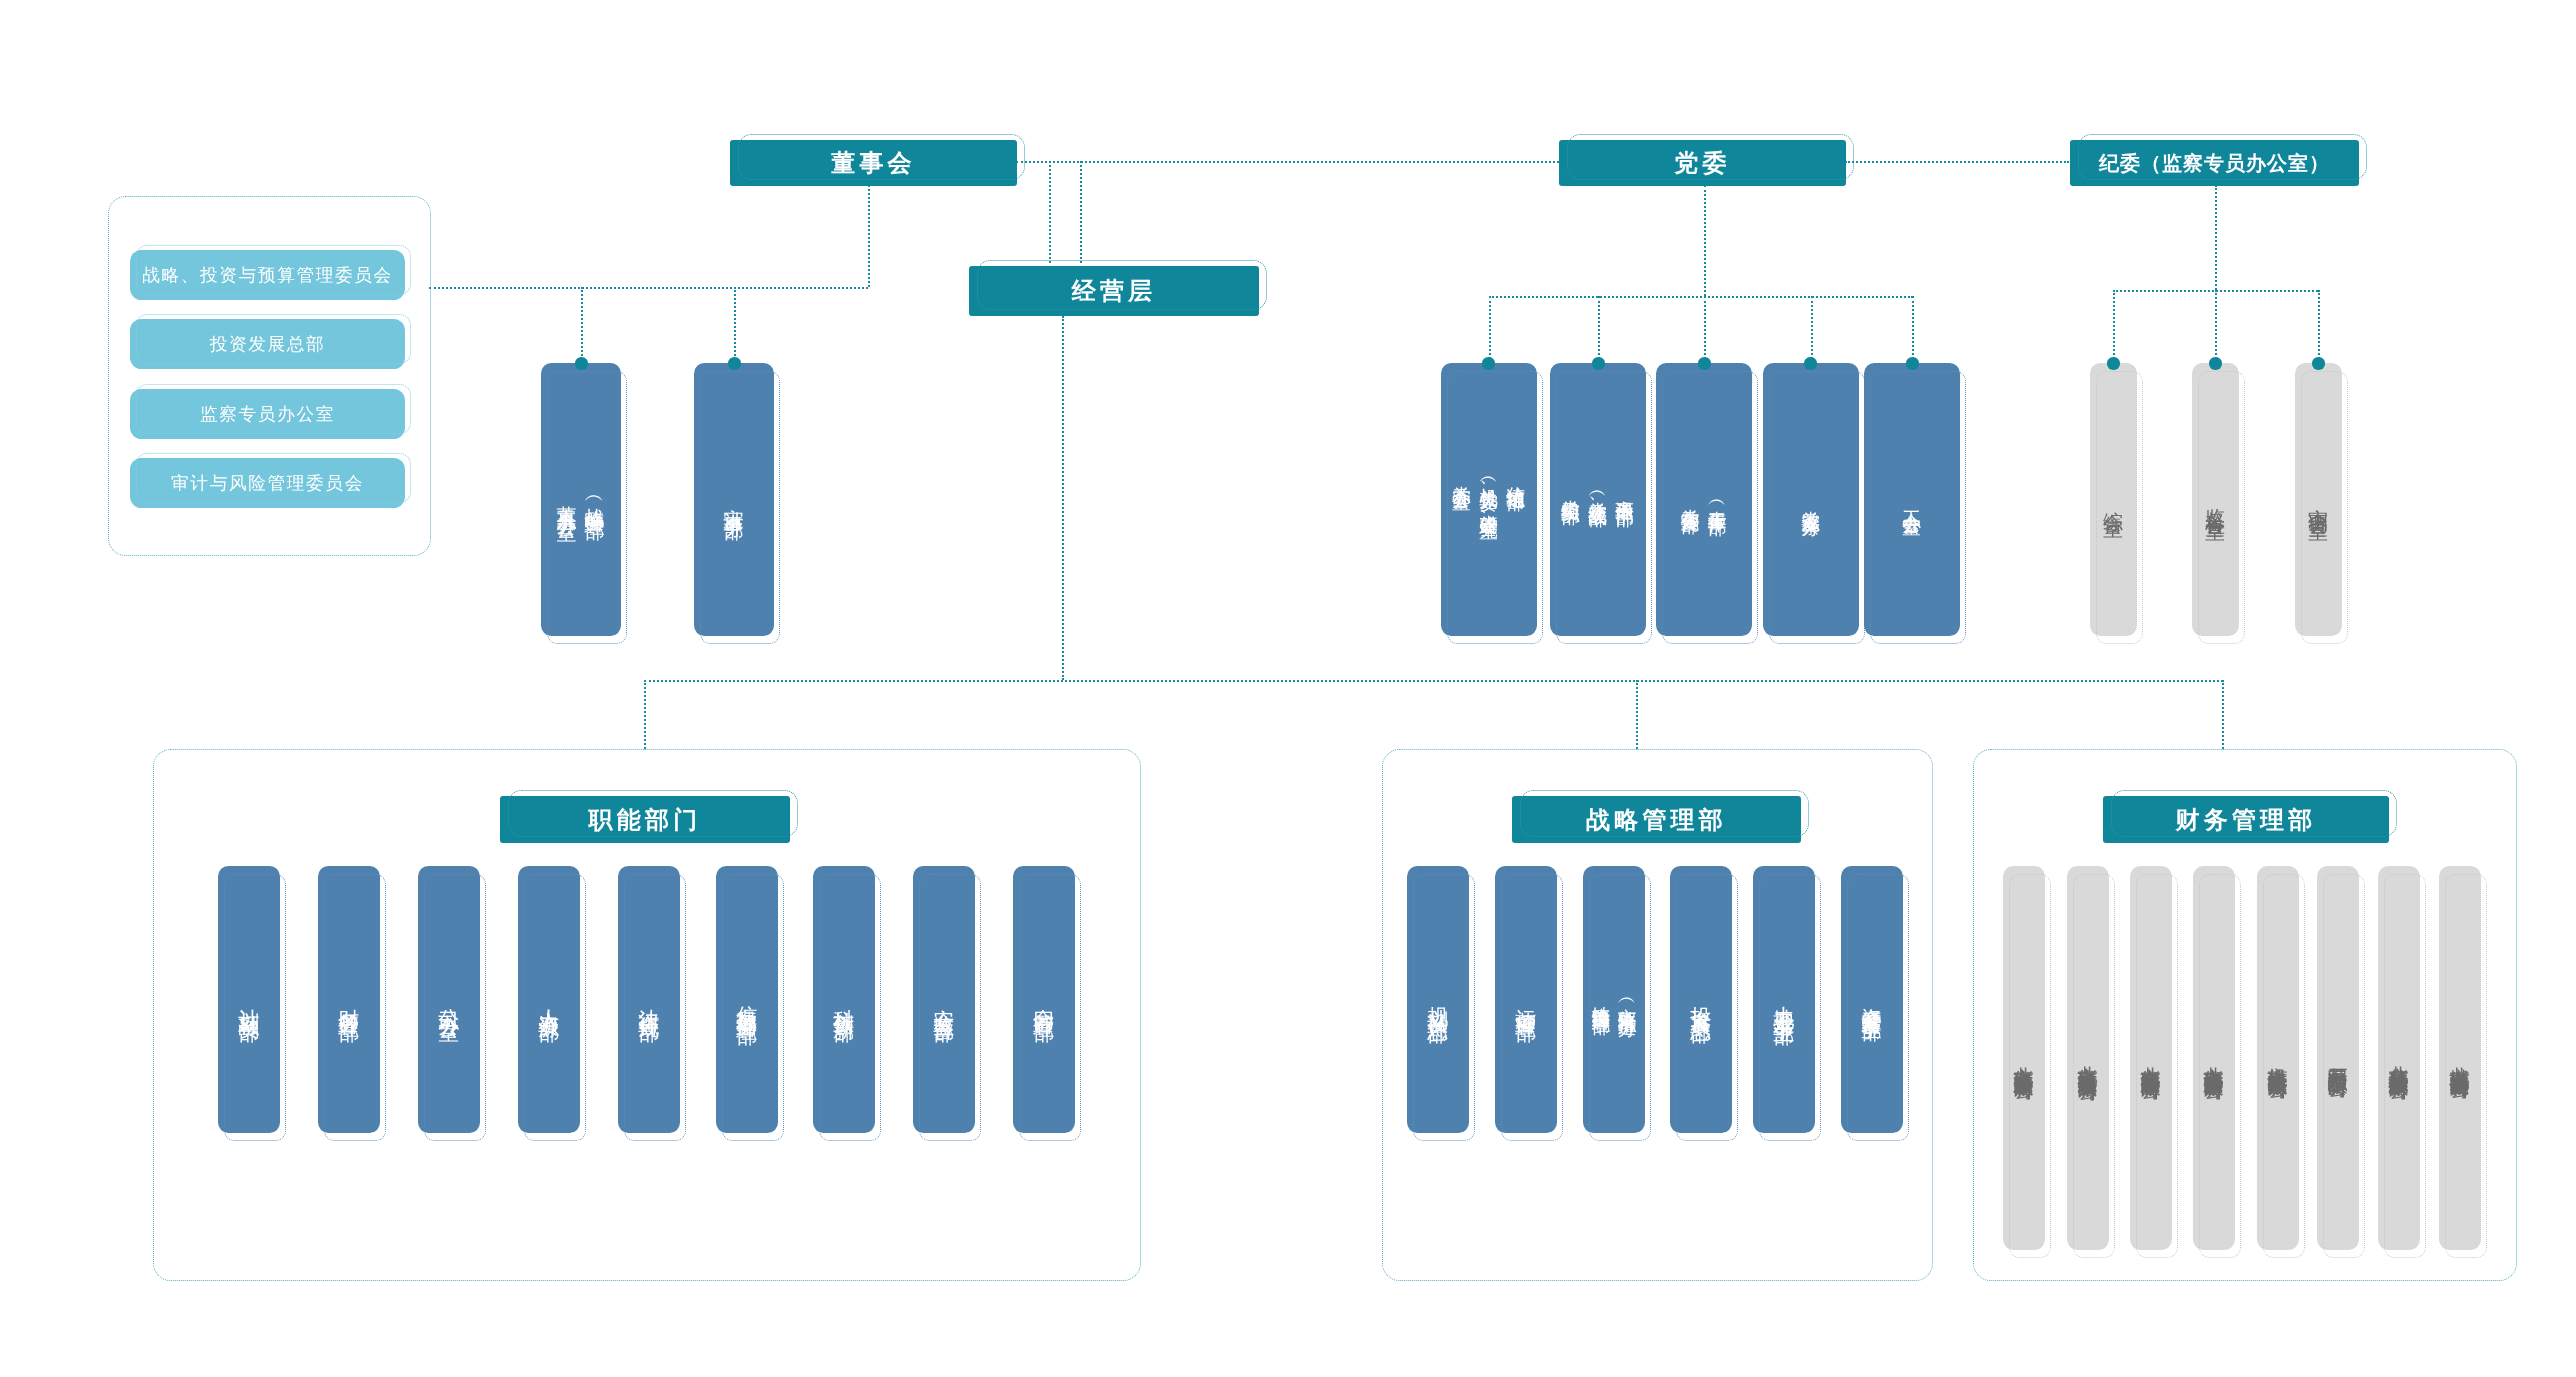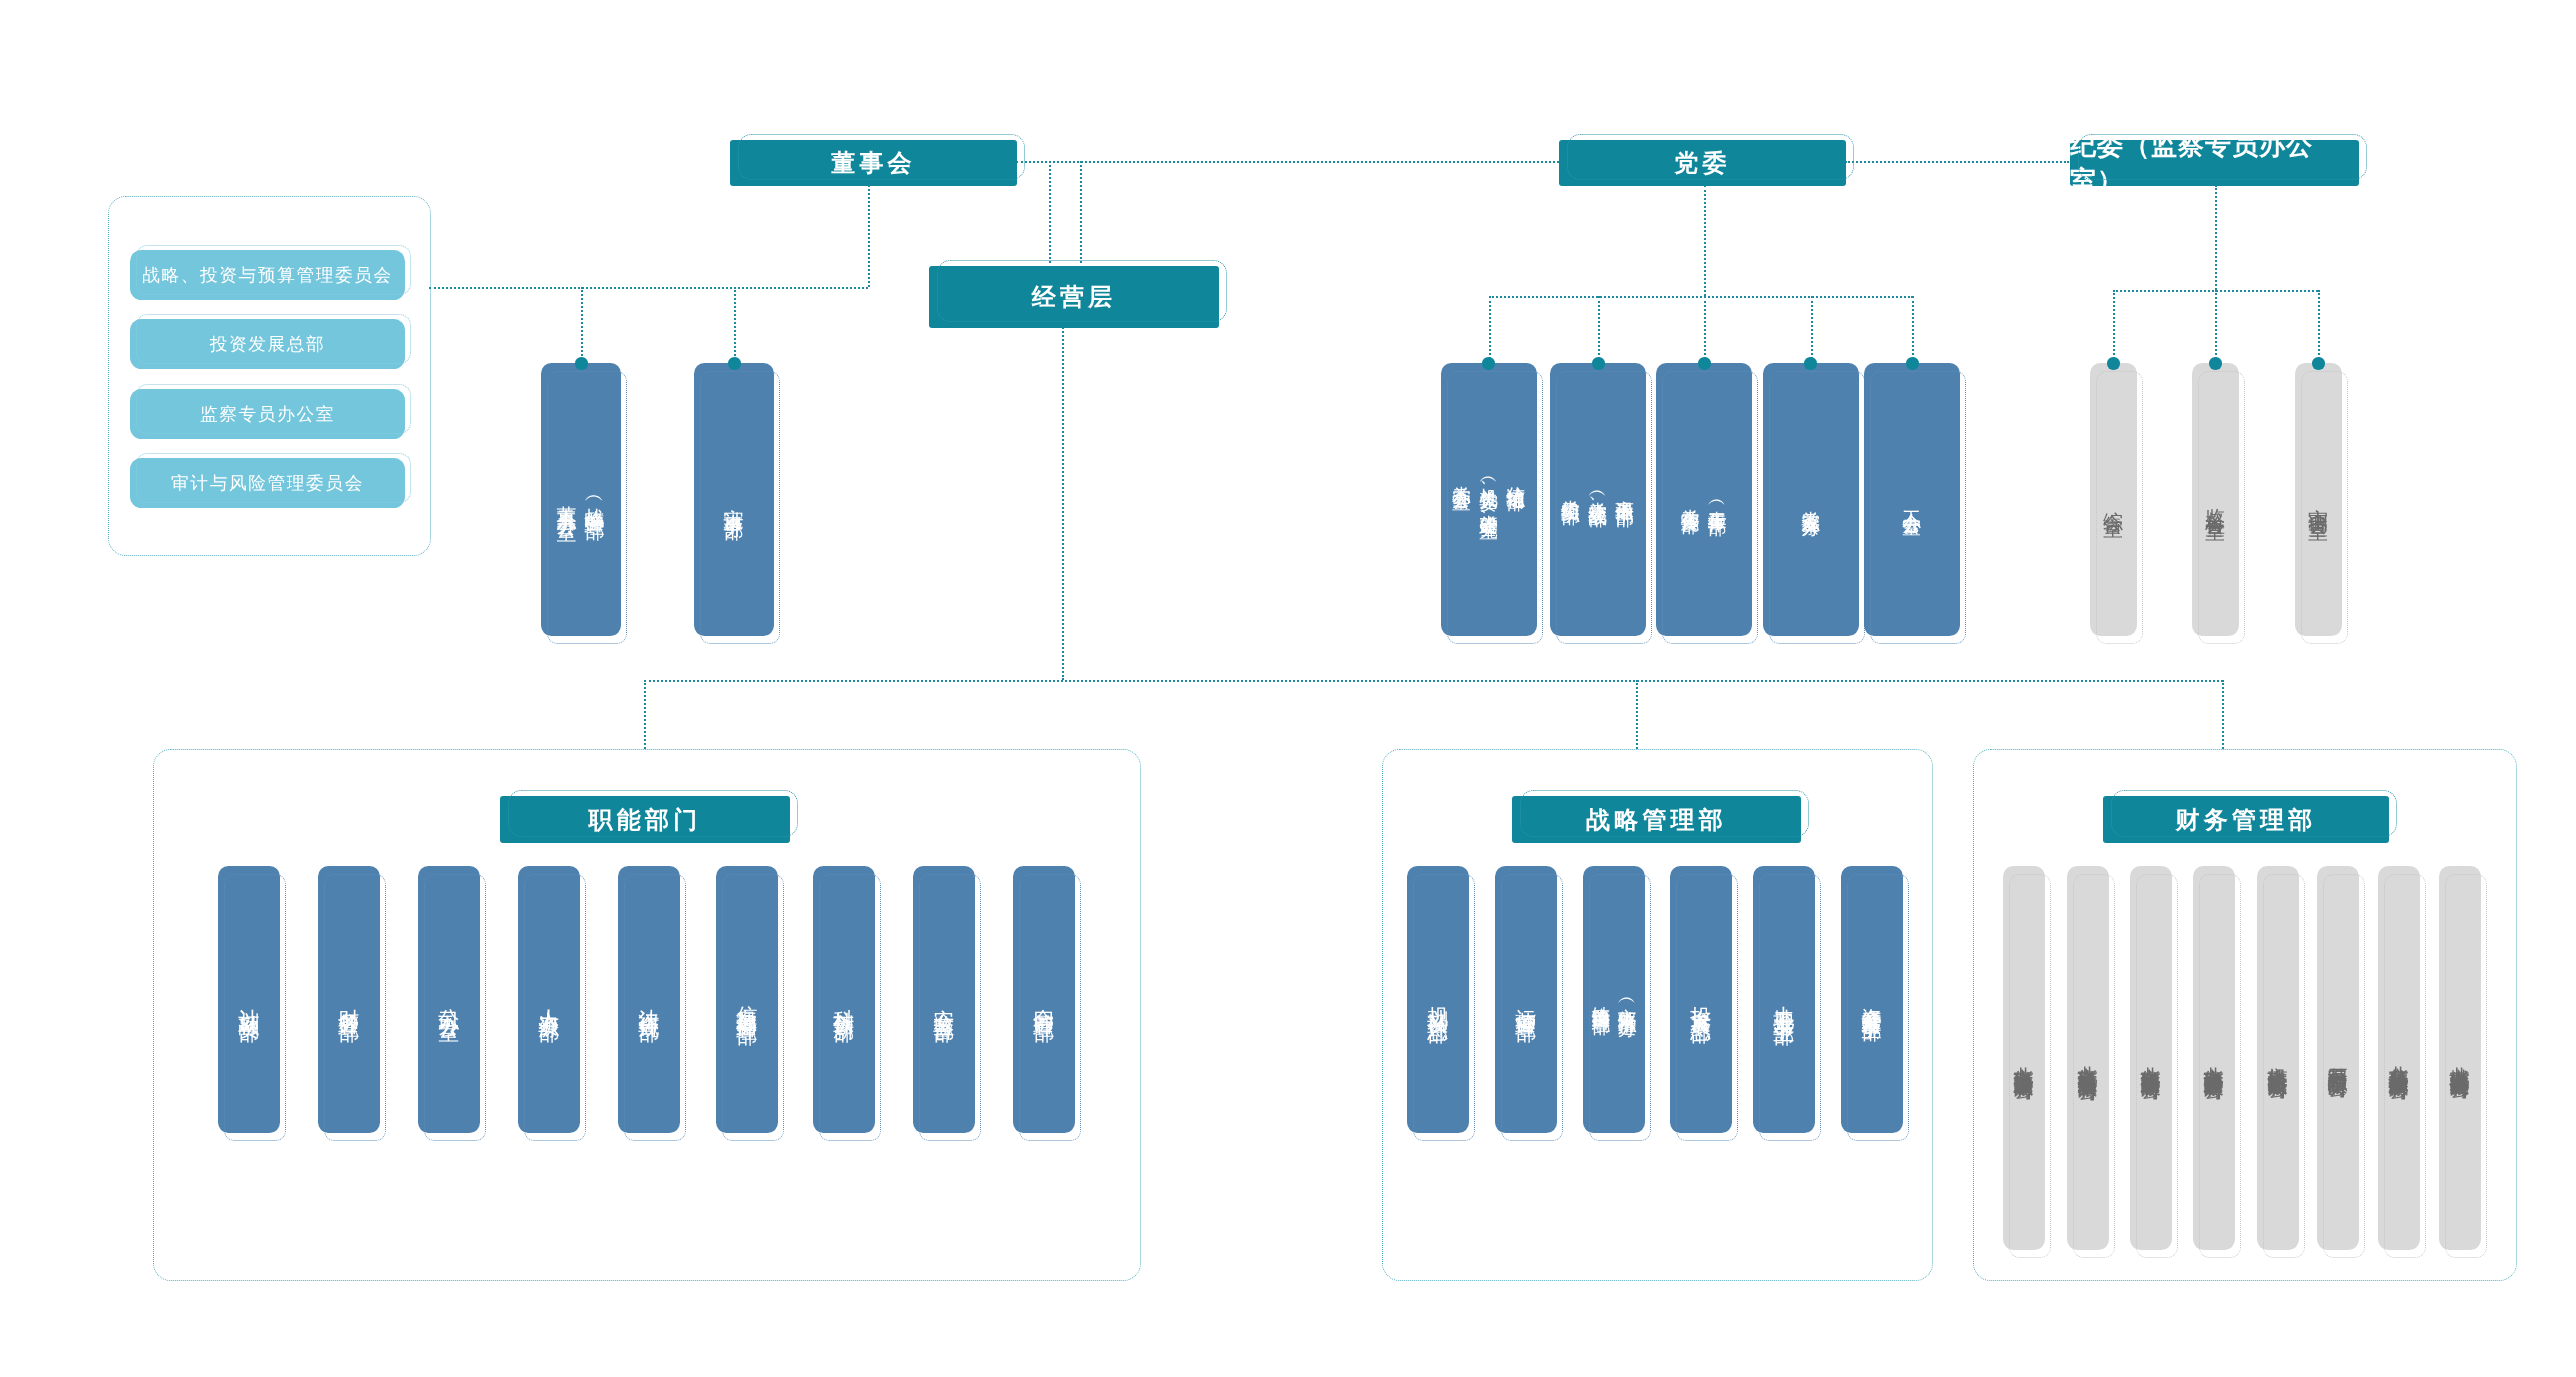--- a/index.html
+++ b/index.html
@@ -5,21 +5,21 @@
   html,body{margin:0;padding:0;background:#ffffff;}
   #canvas{position:relative;width:2576px;height:1377px;background:#ffffff;overflow:hidden;
           font-family:"Liberation Sans","DejaVu Sans",sans-serif;}
 
   
   .hd{position:absolute;background:#10869B;color:#fff;border-radius:3px;
       display:flex;align-items:center;justify-content:center;
       font-size:24px;font-weight:700;letter-spacing:4.2px;z-index:5;}
   .hd::after{content:'';position:absolute;left:8.3px;top:-6.2px;right:-8.3px;bottom:6.2px;
       border:1.6px dotted #2A96A8;border-radius:13.5px;pointer-events:none;}
-  .hd.small{font-size:26px;letter-spacing:1px;}
+  .hd.small{font-size:20px;letter-spacing:1px;}
 
   
   .vb{position:absolute;border-radius:10.4px;display:flex;align-items:center;justify-content:center;
       writing-mode:vertical-lr;text-orientation:mixed;white-space:pre-line;
       background:#4E81AE;color:#ffffff;font-size:21px;line-height:1.5;letter-spacing:3.1px;z-index:4;}
   .vb::after{content:'';position:absolute;left:6.2px;top:8.3px;right:-6.2px;bottom:-8.3px;
       border:1.6px dotted #5C8DB8;border-radius:10.4px;pointer-events:none;}
   .vb.partybox{font-size:18.7px;letter-spacing:1.6px;line-height:1.45;}
   .vb.gray{background:#D9D9D9;color:#6B6B6B;font-size:20px;}
   .vb.gray::after{border-color:#C6C6C6;}
@@ -82,21 +82,21 @@
 
   <div class="vl" style="left:1062px;top:316px;height:364px;"></div>
   <div class="hl" style="left:644px;top:680px;width:1579px;"></div>
   <div class="vl" style="left:644px;top:680px;height:69px;"></div>
   <div class="vl" style="left:1636px;top:680px;height:69px;"></div>
   <div class="vl" style="left:2222px;top:680px;height:69px;"></div>
 
   <div class="hd" style="left:730px;top:140px;width:287px;height:46px;">董事会</div>
   <div class="hd" style="left:1559px;top:140px;width:287px;height:46px;">党委</div>
   <div class="hd small" style="left:2070px;top:140px;width:289px;height:46px;">纪委（监察专员办公室）</div>
-  <div class="hd" style="left:929px;top:266px;width:290px;height:62px;">经营层</div>
+  <div class="hd" style="left:969px;top:266px;width:290px;height:50px;">经营层</div>
 
   <div class="grp" style="left:108px;top:196px;width:321px;height:358px;"></div>
   <div class="cm" style="left:130px;top:250px;width:275px;height:50px;">战略、投资与预算管理委员会</div>
   <div class="cm" style="left:130px;top:319px;width:275px;height:50px;">投资发展总部</div>
   <div class="cm" style="left:130px;top:389px;width:275px;height:50px;">监察专员办公室</div>
   <div class="cm" style="left:130px;top:458px;width:275px;height:50px;">审计与风险管理委员会</div>
 
   <div class="vb twocol" style="left:541px;top:363px;width:80px;height:273px;font-size:20px;">董事会办公室
 （战略管理部）</div>
   <div class="vb" style="left:694px;top:363px;width:80px;height:273px;font-size:20px;">审计事务部</div>

